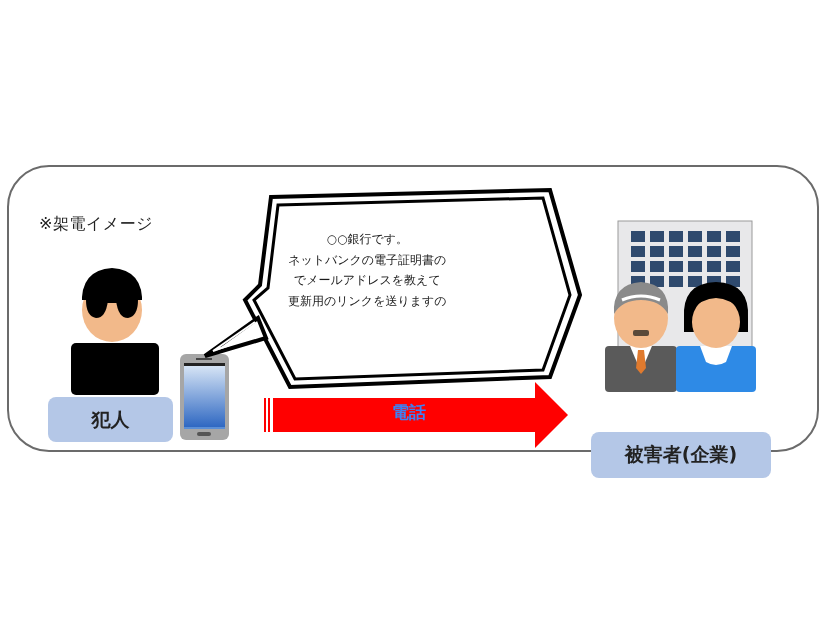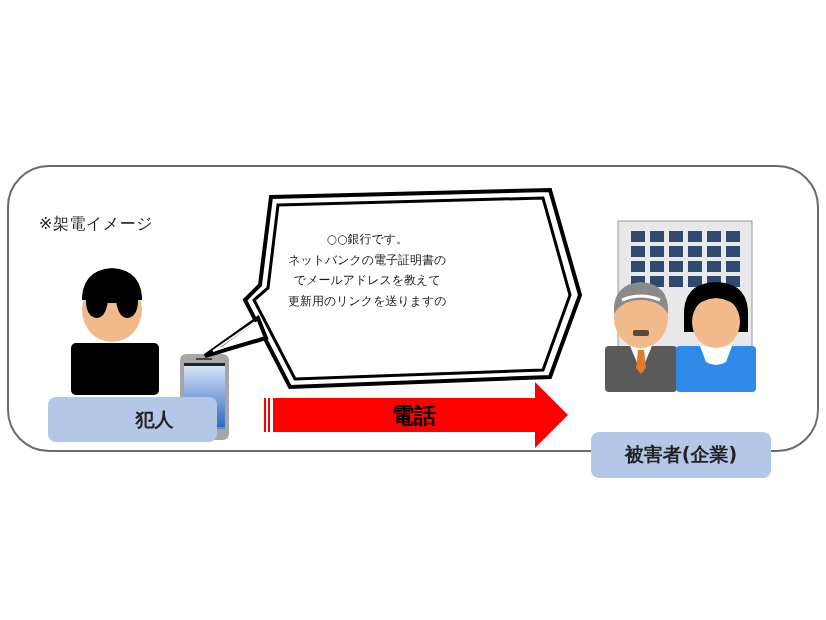--- a/index.html
+++ b/index.html
@@ -4,25 +4,25 @@
   <style>
     html, body { margin: 0; padding: 0; background: #ffffff; }
     body { width: 826px; height: 620px; position: relative; overflow: hidden;
            font-family: "DejaVu Sans", "Liberation Sans", sans-serif; }
     .frame { position: absolute; left: 7px; top: 165px; width: 812px; height: 287px;
              border: 2px solid #6b6b6b; border-radius: 42px; box-sizing: border-box; }
     .note { position: absolute; left: 39px; top: 214px; font-size: 16px; color: #222; letter-spacing: 0.5px; }
     svg.art { position: absolute; left: 0; top: 0; }
     .label { position: absolute; background: #b4c7e7; border-radius: 8px; color: #222;
              font-weight: bold; font-size: 19px; display: flex; align-items: center; justify-content: center; }
-    .label-criminal { left: 48px; top: 397px; width: 125px; height: 45px; padding-left: 44px; }
+    .label-criminal { left: 48px; top: 397px; width: 125px; height: 45px; }
     .label-victim { left: 591px; top: 400px; width: 180px; height: 46px; margin-top: 32px; }
     .bubble-text { position: absolute; left: 288px; top: 229px; font-size: 12px; line-height: 20.5px;
                    color: #1a1a1a; white-space: pre; text-align: center; }
-    .arrow-label { position: absolute; left: 392px; top: 401px; font-size: 22px; font-weight: bold; color: #000000; font-family: Liberation Serif, serif; }
+    .arrow-label { position: absolute; left: 392px; top: 401px; font-size: 17px; font-weight: bold; color: #3b82f6; font-family: Liberation Serif, serif; }
   </style>
 </head>
 <body>
 
 <div class="frame"></div>
 
 <div class="note">※架電イメージ</div>
 
 <svg class="art" width="826" height="620" viewBox="0 0 826 620">
 

